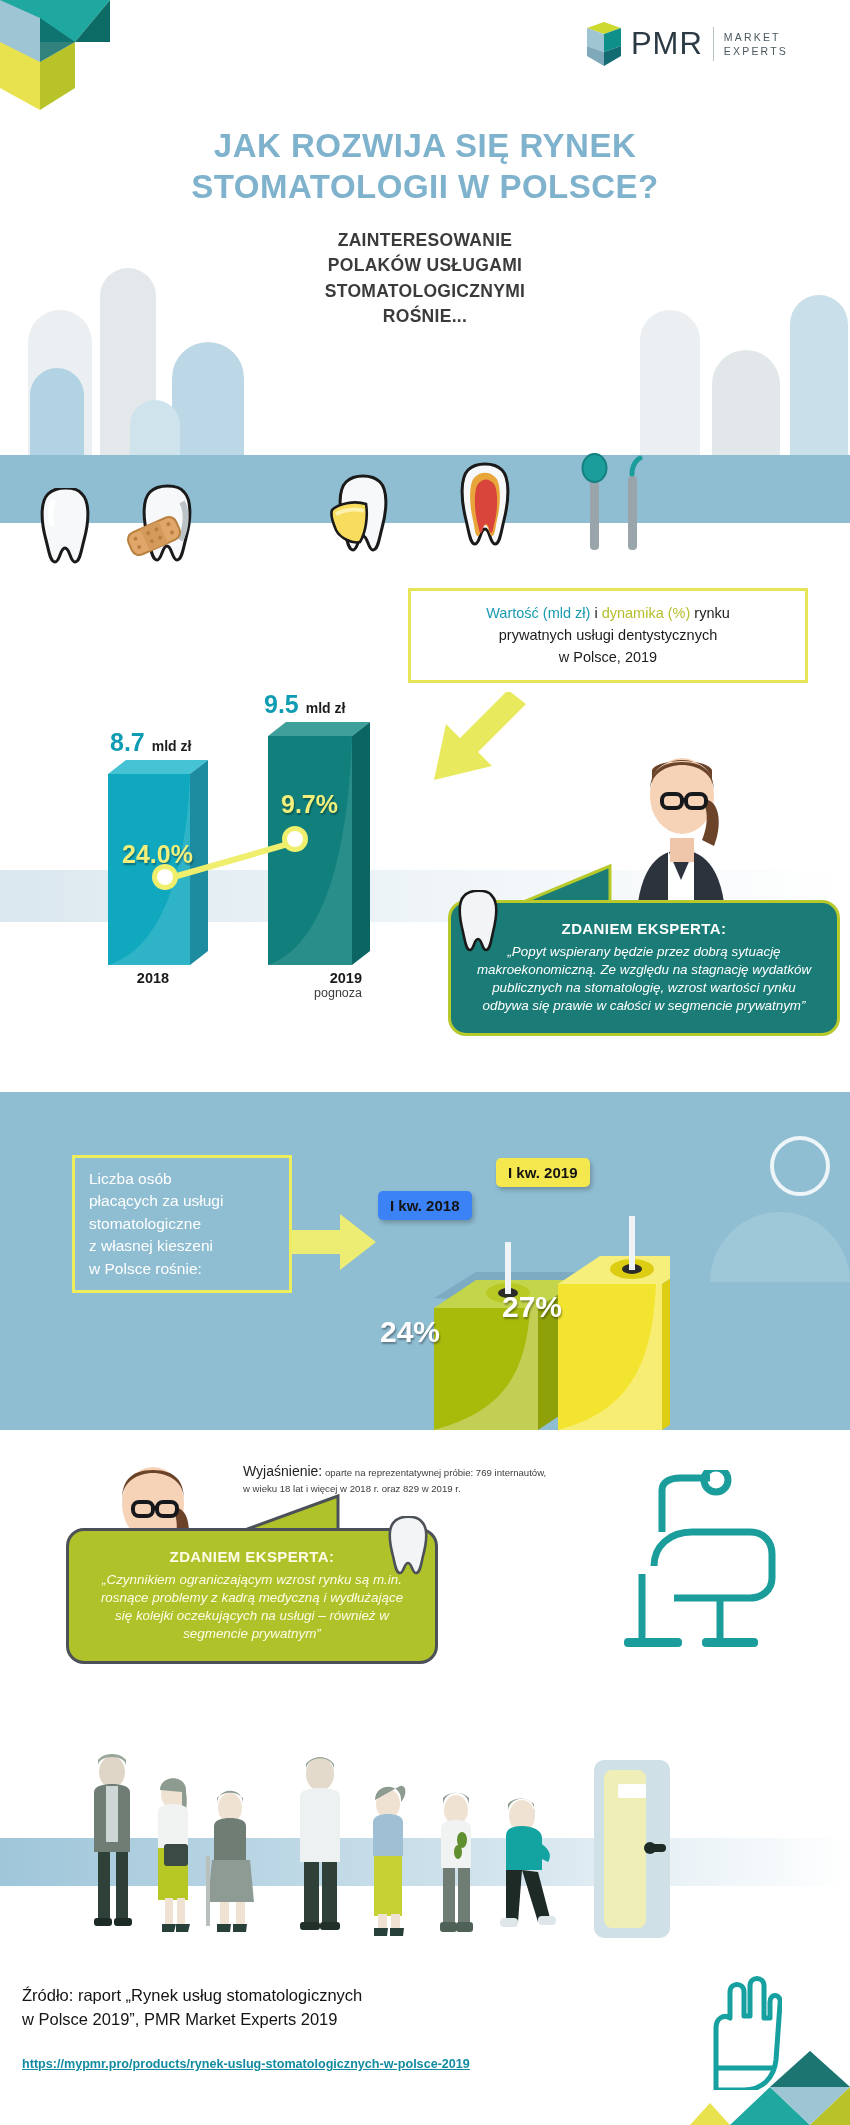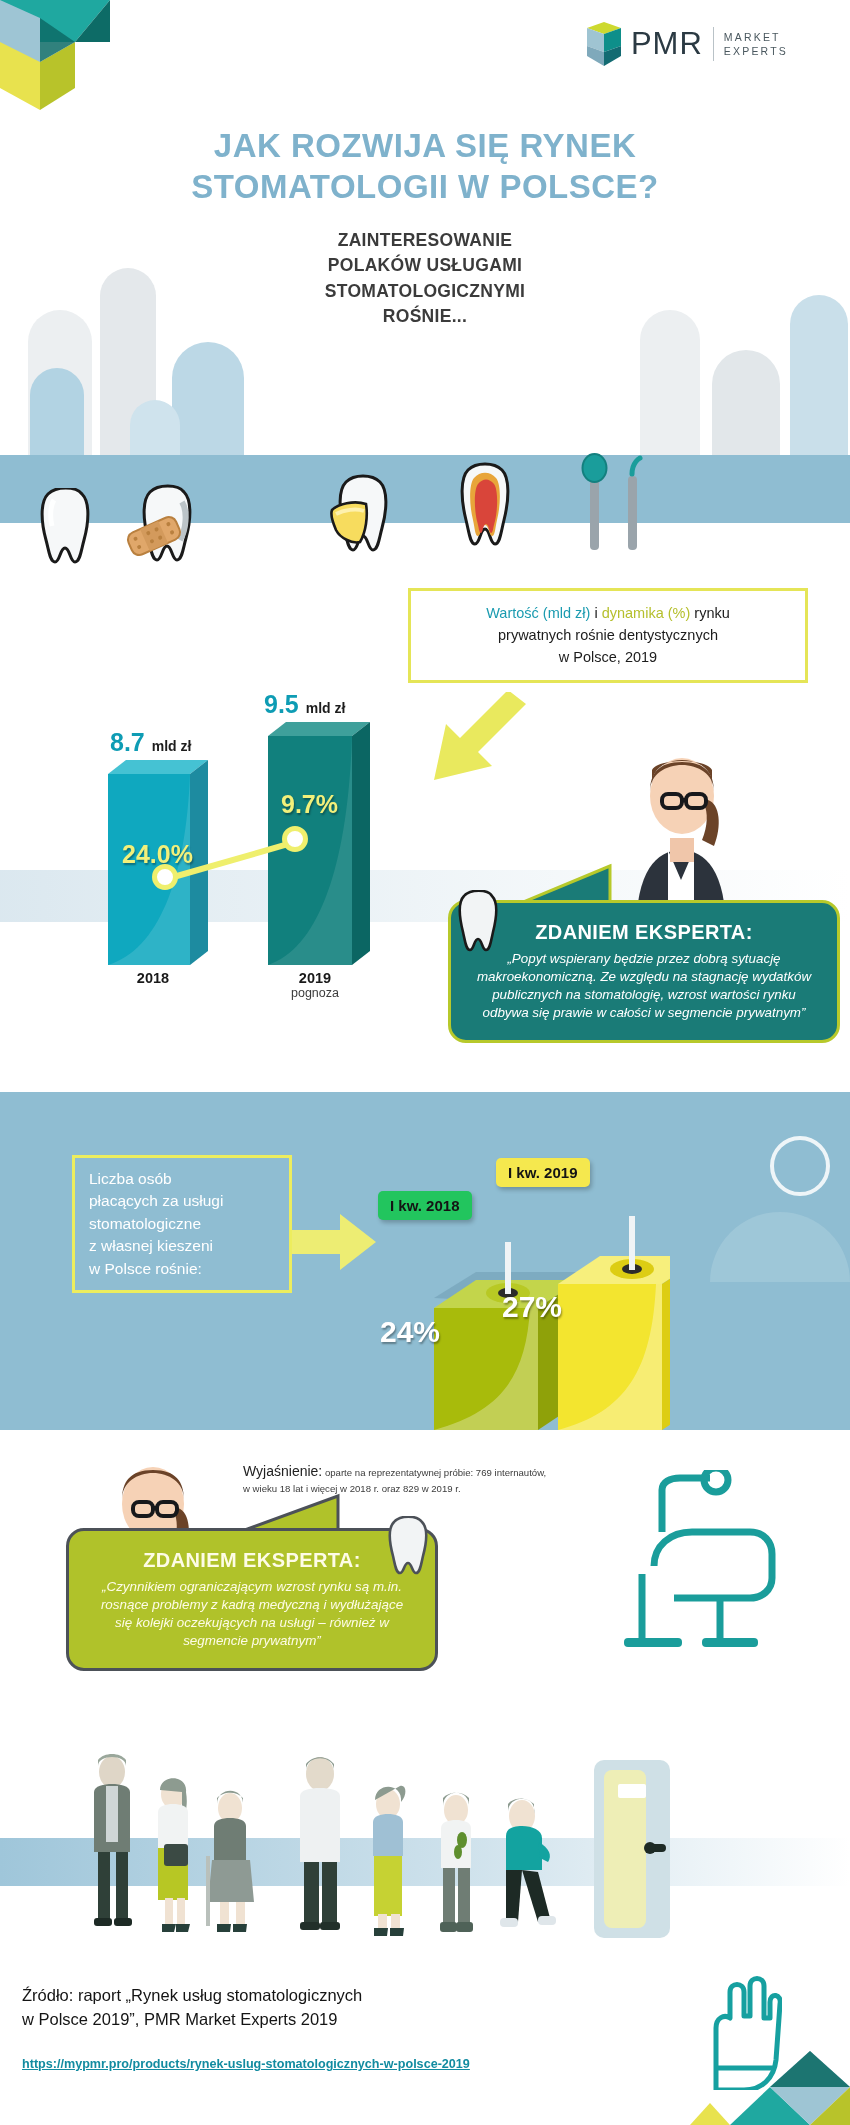--- a/index.html
+++ b/index.html
@@ -52,21 +52,21 @@
 
   .dot { position:absolute; width:26px; height:26px; border-radius:50%;
          background:#ffffff; border:5px solid #efef6d; }
   .connector { position:absolute; height:6px; background:#efef6d; transform-origin:left center; }
 
   
   .quote {
     position:absolute; border-radius:18px; padding:16px 22px 18px;
     color:#ffffff; text-align:center; line-height:1.34;
   }
-  .quote .q-head { font-weight:bold; font-size:20px; letter-spacing:.4px; margin-bottom:4px;}
+  .quote .q-head { font-weight:bold; font-size:15px; letter-spacing:.4px; margin-bottom:4px;}
   .quote .q-body { font-style:italic; font-size:13.4px; }
   .quote-teal { background:#1a7b77; border:3px solid #b7c92b; }
   .quote-olive{ background:#b0c22a; border:3px solid #4c5158; color:#fefce6;}
 
   
   .ycallout-dark { position:absolute; border:3px solid #eded5e; background:transparent;
         color:#ffffff; font-size:15.5px; line-height:1.45; padding:10px 14px;}
 
   
   .flag { position:absolute; border-radius:5px; font-weight:bold; font-size:15px;
@@ -176,21 +176,21 @@
 
   <svg class="abs" style="left:580px; top:452px; width:70px; height:100px;" viewBox="0 0 70 100">
     <rect x="10" y="24" width="9" height="74" rx="4" fill="#9aa4ab"></rect>
     <ellipse cx="14.5" cy="16" rx="12" ry="14" fill="#1a9d9b" stroke="#14807f" stroke-width="2"></ellipse>
     <rect x="48" y="24" width="9" height="74" rx="4" fill="#9aa4ab"></rect>
     <path d="M52 22c0-12 8-16 8-16" stroke="#1a9d9b" stroke-width="5" fill="none" stroke-linecap="round"></path>
   </svg>
 
   <div class="ycallout" style="left:408px; top:588px; width:400px;">
     <span class="c-teal">Wartość (mld zł)</span><span> i </span><span class="c-olive">dynamika (%)</span><span> rynku</span>
-    <div>prywatnych rośnie dentystycznych</div>
+    <div>prywatnych usługi dentystycznych</div>
     <div>w Polsce, 2019</div>
   </div>
 
   <svg class="arrow-y" style="left:414px; top:692px; width:120px; height:96px;" viewBox="0 0 120 96">
     <path d="M112 4 L64 52 L78 66 L20 80 L32 24 L46 38 L94 -10 Z" fill="#e9e95e" transform="translate(0,8)"></path>
   </svg>
 
   <div class="bar3d" style="left:108px; top:760px; width:110px; height:205px;">
     <svg width="110" height="205" viewBox="0 0 110 205">
       <polygon points="0,14 82,14 82,205 0,205" fill="#0fa8bf"></polygon>
@@ -219,21 +219,21 @@
   </div>
   <div class="pct-label" style="left:281px; top:790px;">9.7%</div>
 
   <div class="connector" style="left:163px; top:877px; width:128px; transform:rotate(-16deg);"></div>
   <div class="dot" style="left:152px; top:864px;"></div>
   <div class="dot" style="left:282px; top:826px;"></div>
 
   <div class="axis-label" style="left:108px; top:970px; width:90px;">
     <span>2018</span>
   </div>
-  <div class="axis-label" style="left:268px; top:970px; width:94px;">
+  <div class="axis-label" style="left:268px; top:970px; width:94px;text-align:right;">
     <span>2019</span>
     <div class="axis-sub">pognoza</div>
   </div>
 
   <div class="bluestrip" style="top:870px; height:52px; background:linear-gradient(90deg,#cfe0ea,#eef4f7 60%,#ffffff); opacity:.75; z-index:-1;"></div>
 
   <svg class="abs" style="left:596px; top:722px; width:170px; height:210px;" viewBox="0 0 170 210">
     <path d="M40 210 C40 150 60 128 85 128 C110 128 130 150 130 210 Z" fill="#2c333c"></path>
     <path d="M72 128 L85 158 L98 128 L98 210 L72 210 Z" fill="#ffffff"></path>
     <rect x="74" y="116" width="24" height="24" fill="#f0c6aa"></rect>
@@ -289,21 +289,21 @@
 
     <polygon points="228,104 332,104 332,250 228,250" fill="#f3e52f"></polygon>
     <polygon points="228,104 270,76 374,76 332,104" fill="#f7ef7c"></polygon>
     <polygon points="332,104 374,76 374,222 332,250" fill="#ddcd13"></polygon>
     <path d="M228 250 C296 232 322 190 326 104 L332 104 L332 250 Z" fill="#ffffff" opacity=".33"></path>
     <ellipse cx="302" cy="89" rx="22" ry="10" fill="#ddcd13"></ellipse>
     <ellipse cx="302" cy="89" rx="10" ry="5" fill="#2b2b2b"></ellipse>
     <rect x="299" y="36" width="6" height="54" fill="#f0f4f6"></rect>
   </svg>
 
-  <div class="flag" style="left:378px; top:1191px; background:#22c55e;text-align:center;">I kw. 2018</div>
+  <div class="flag" style="left:378px; top:1191px; background:#3b82f6;text-align:center;">I kw. 2018</div>
   <div class="flag" style="left:496px; top:1158px; background:#f5e84e;">I kw. 2019</div>
 
   <div class="pct-label" style="left:380px; top:1315px; color:#ffffff; font-size:30px;">24%</div>
   <div class="pct-label" style="left:502px; top:1290px; color:#ffffff; font-size:30px;">27%</div>
 
   <div class="footnote" style="left:243px; top:1461px; width:420px;">
     <b>Wyjaśnienie:</b>
     <span>oparte na reprezentatywnej próbie: 769 internautów,</span>
     <div>w wieku 18 lat i więcej w 2018 r. oraz 829 w 2019 r.</div>
   </div>

